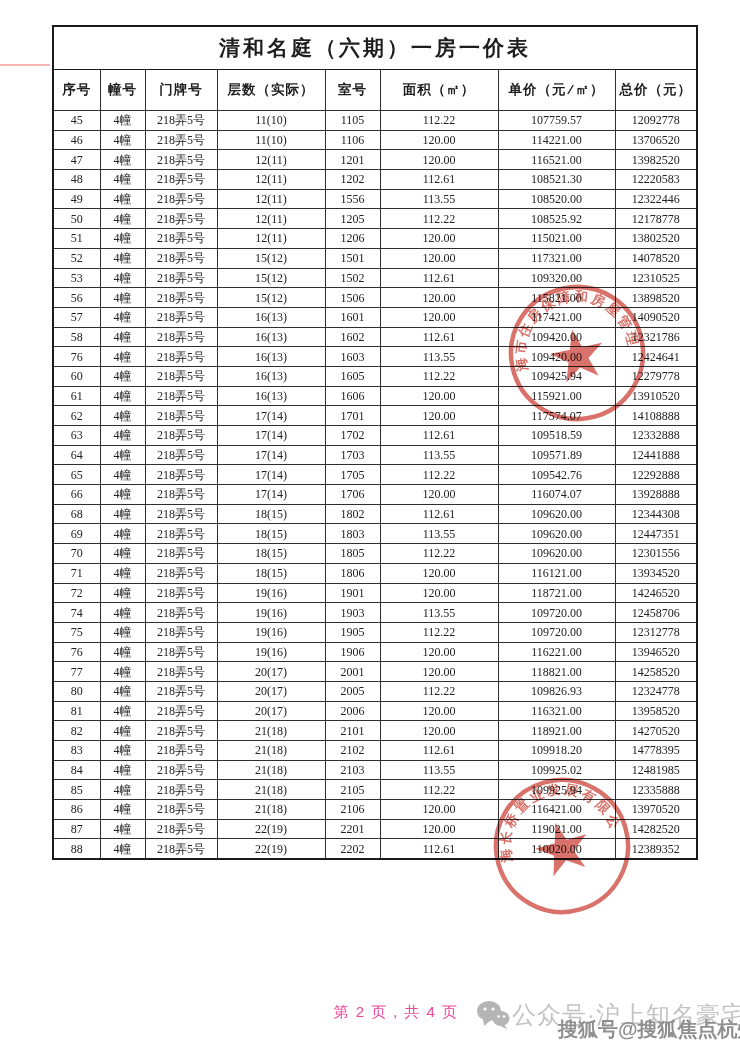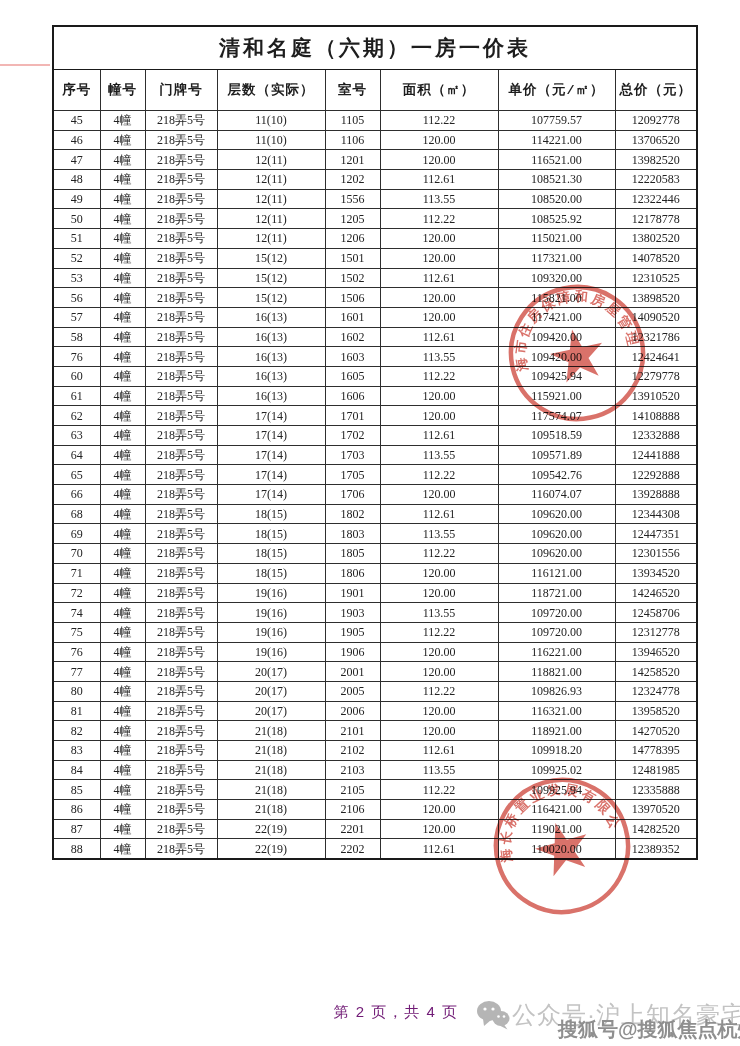--- a/index.html
+++ b/index.html
@@ -14,21 +14,21 @@
   table{border:2px solid #1a1a1a;}
   .title-row th{height:40px;font-size:21px;font-weight:bold;letter-spacing:3px;border-bottom:1.5px solid #1a1a1a;}
   .header-row th{height:38px;font-size:13.5px;font-weight:bold;letter-spacing:1px;font-family:Liberation Mono, monospace;}
   tbody tr{height:19.7px;}
   tbody td{font-size:12px;text-align:center;padding:0;line-height:1;white-space:nowrap;color:#222;}
   .stamp{position:absolute;mix-blend-mode:multiply;opacity:.78;color:#cf4a40;}
   .stamp1{left:497px;top:273px;transform:rotate(-12deg);}
   .stamp2{left:482px;top:766px;transform:rotate(-16deg);}
   .stamp text{fill:currentColor;font-family:"Liberation Serif","DejaVu Serif",serif;font-weight:bold;}
   .page-info{position:absolute;top:1003px;left:56px;width:680px;text-align:center;
-    font-family:"Liberation Sans","DejaVu Sans",sans-serif;font-size:15px;color:#701a75;letter-spacing:1.5px;}
+    font-family:"Liberation Sans","DejaVu Sans",sans-serif;font-size:15px;color:#ec4899;letter-spacing:1.5px;}
   .wm-light{position:absolute;left:512px;top:999px;font-family:"Liberation Sans","DejaVu Sans",sans-serif;
     font-size:24px;color:#c3c3c3;letter-spacing:1px;white-space:nowrap;}
   .wm-dark{position:absolute;left:558px;top:1016px;font-family:"Liberation Sans","DejaVu Sans",sans-serif;
     font-size:20px;font-weight:bold;color:#8f8f8f;letter-spacing:0px;white-space:nowrap;}
   .wm-icon{position:absolute;left:476px;top:1000px;}
 </style>
 </head>
 <body>
 
 <div class="scan-line"></div>

